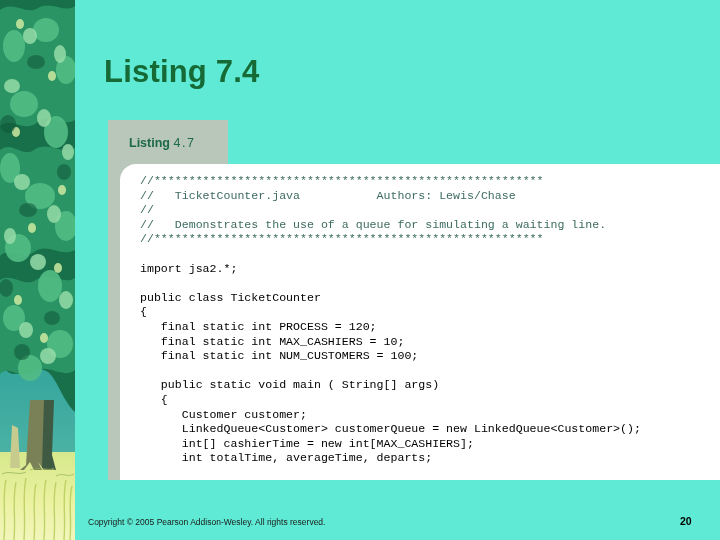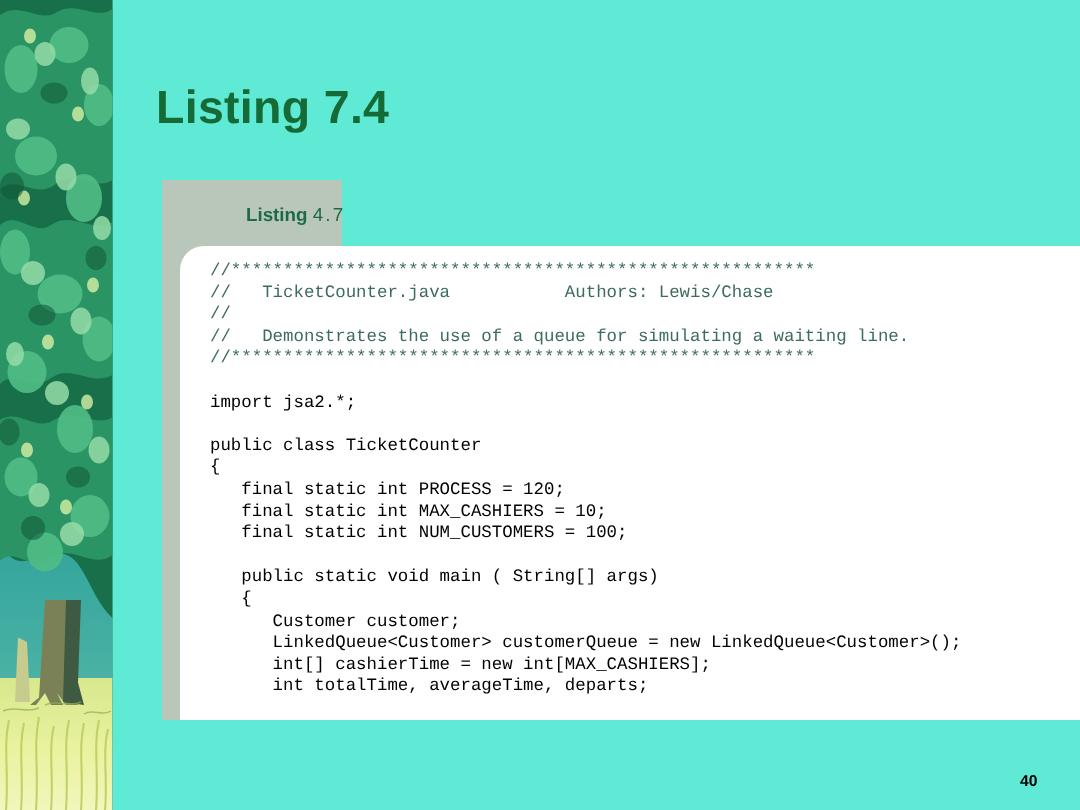--- a/index.html
+++ b/index.html
@@ -66,21 +66,21 @@
     background: #b9c6ba;
   }
   #listing-tab-label {
     position: absolute;
     left: 21px;
     top: 16px;
     font-size: 12.5px;
     color: #1d6b45;
     white-space: nowrap;
   }
-  #listing-tab-label .tab-strong { font-weight: bold; margin-left: 35px; }
+  #listing-tab-label .tab-strong { font-weight: bold; }
   #listing-tab-label .tab-num { font-weight: normal; letter-spacing: 1.5px; }
 
   
   #code-sheet {
     position: absolute;
     left: 12px;
     top: 44px;
     width: 600px;
     height: 316px;
     background: #ffffff;
@@ -228,15 +228,16 @@
     <div id="listing-tab-label">
       <span class="tab-strong">Listing</span><span>&nbsp;</span><span class="tab-num">4.7</span>
     </div>
 
     <div id="code-sheet">
       <pre id="code-block"><span class="ln cmt">//********************************************************</span><span class="ln cmt">//   TicketCounter.java           Authors: Lewis/Chase</span><span class="ln cmt">//</span><span class="ln cmt">//   Demonstrates the use of a queue for simulating a waiting line.</span><span class="ln cmt">//********************************************************</span><span class="ln">&nbsp;</span><span class="ln">import jsa2.*;</span><span class="ln">&nbsp;</span><span class="ln">public class TicketCounter</span><span class="ln">{</span><span class="ln">   final static int PROCESS = 120;</span><span class="ln">   final static int MAX_CASHIERS = 10;</span><span class="ln">   final static int NUM_CUSTOMERS = 100;</span><span class="ln">&nbsp;</span><span class="ln">   public static void main ( String[] args)</span><span class="ln">   {</span><span class="ln">      Customer customer;</span><span class="ln">      LinkedQueue&lt;Customer&gt; customerQueue = new LinkedQueue&lt;Customer&gt;();</span><span class="ln">      int[] cashierTime = new int[MAX_CASHIERS];</span><span class="ln">      int totalTime, averageTime, departs;</span></pre>
     </div>
 
   </div>
 
-  <div id="footer-pagenum">40</div>
+  <div id="footer-copyright">Copyright © 2005 Pearson Addison-Wesley. All rights reserved.</div>
+  <div id="footer-pagenum">20</div>
 
 </div>
 
 </body></html>

